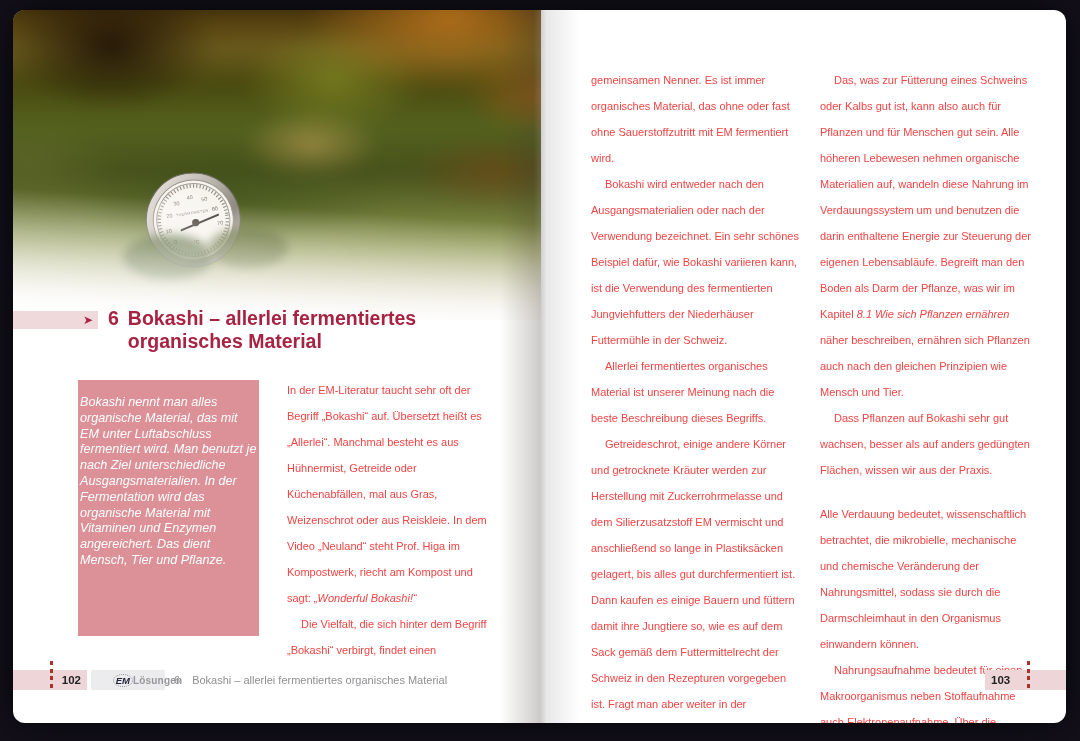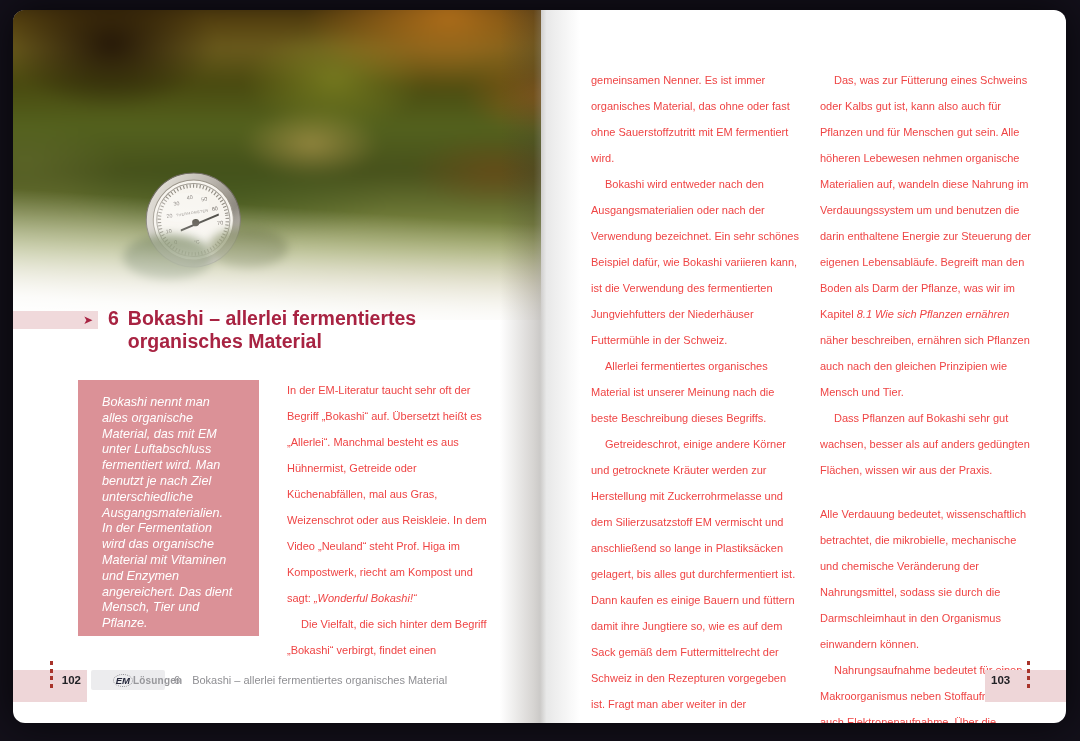--- a/index.html
+++ b/index.html
@@ -35,32 +35,32 @@
   .spine{position:absolute;left:487px;top:0;width:80px;height:713px;pointer-events:none;
     background:linear-gradient(90deg, rgba(70,60,50,0) 0%, rgba(70,60,50,.22) 42%,
                rgba(120,115,110,.38) 50%, rgba(150,150,150,.22) 58%, rgba(150,150,150,0) 100%);}
 
   
   .chapter-marker{position:absolute;left:0;top:301px;width:85px;height:18px;background:#f0d9db;}
   .chapter-marker .arr{position:absolute;right:5px;top:0;line-height:18px;font-size:12px;color:#a82342;}
   .heading{position:absolute;left:95px;top:297px;display:flex;gap:9px;color:#a82342;
            font-size:19.5px;line-height:23px;font-weight:bold;}
   .infobox{position:absolute;left:65px;top:370px;width:181px;height:256px;background:#db9197;
-           color:#fff;font-style:italic;font-size:12.6px;line-height:15.8px;padding:15px 24px;}
+           color:#fff;font-style:italic;font-size:12.6px;line-height:15.8px;padding:15px 2px;}
   .col{position:absolute;color:#ef4444;font-size:11px;line-height:26px;}
   .col-left{left:274px;top:367px;width:209px;}
   .col-r1{left:578px;top:57px;width:212px;}
   .col-r2{left:807px;top:57px;width:212px;}
   .para{margin:0;hyphens:auto;}
   .para.indent{text-indent:14px;}
   .para.gap{margin-top:18px;}
   .para em{font-style:italic;}
 
   
-  .fbar{position:absolute;top:660px;height:32px;background:#eed6d8;}
+  .fbar{position:absolute;top:660px;height:20px;background:#eed6d8;}
   .fbar-left{left:0;width:74px;}
   .fbar-right{left:972px;width:81px;}
   .pnum{font-size:11.5px;font-weight:bold;color:#222226;line-height:20px;}
   .pnum-left{position:absolute;right:6px;top:0;}
   .pnum-right{position:absolute;left:6px;top:0;}
   .dots{position:absolute;top:651px;width:3px;height:30px;z-index:3;
         background:repeating-linear-gradient(180deg,#a8332a 0 4px,rgba(0,0,0,0) 4px 7.5px);}
   .dots-left{left:37px;}
   .dots-right{left:1014px;}
   .badge{position:absolute;left:78px;top:660px;width:74px;height:20px;background:#ececee;

